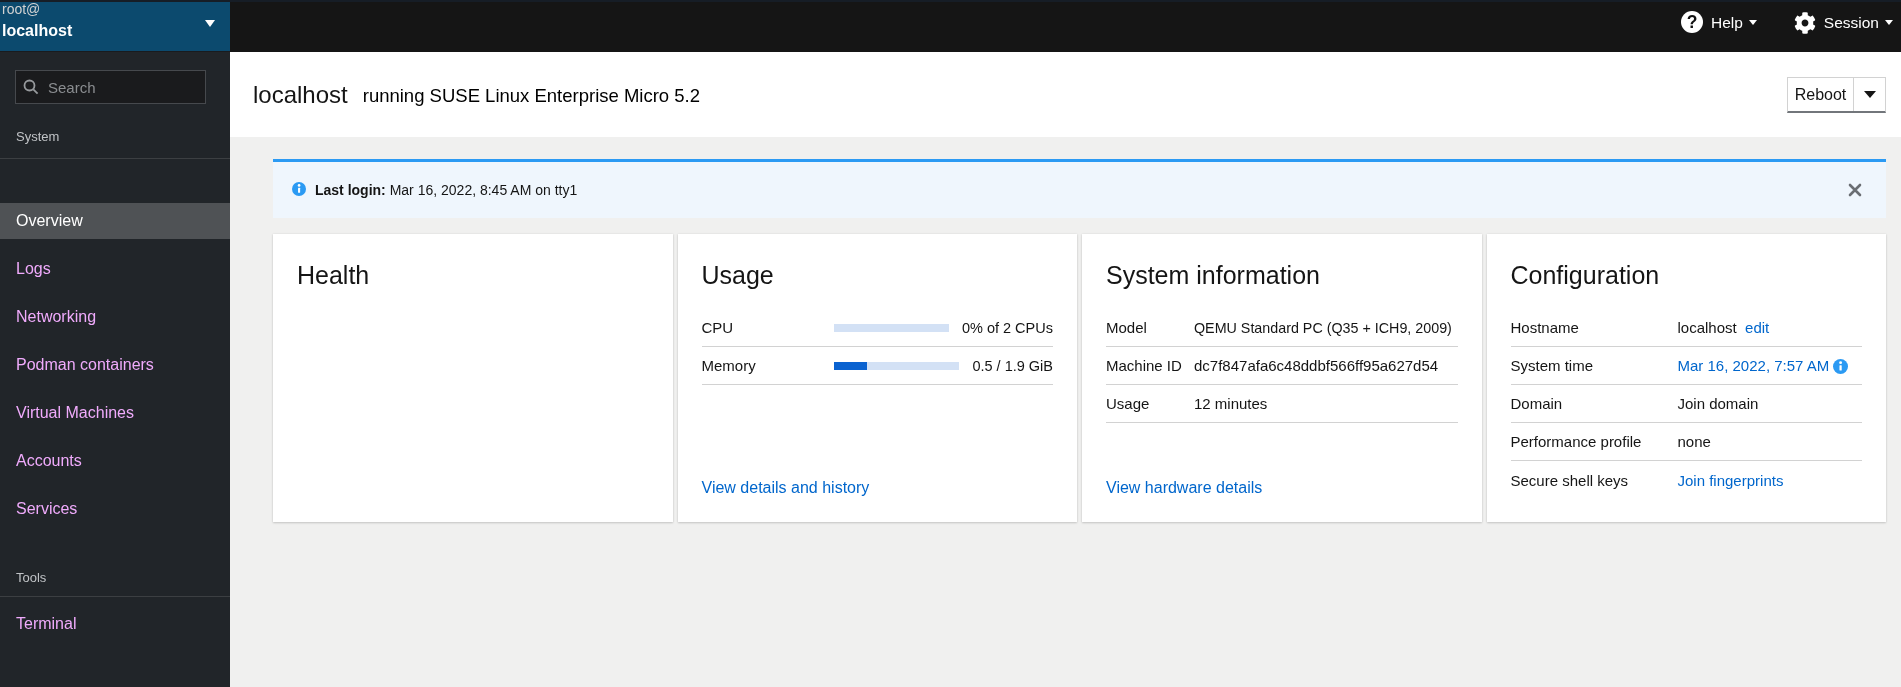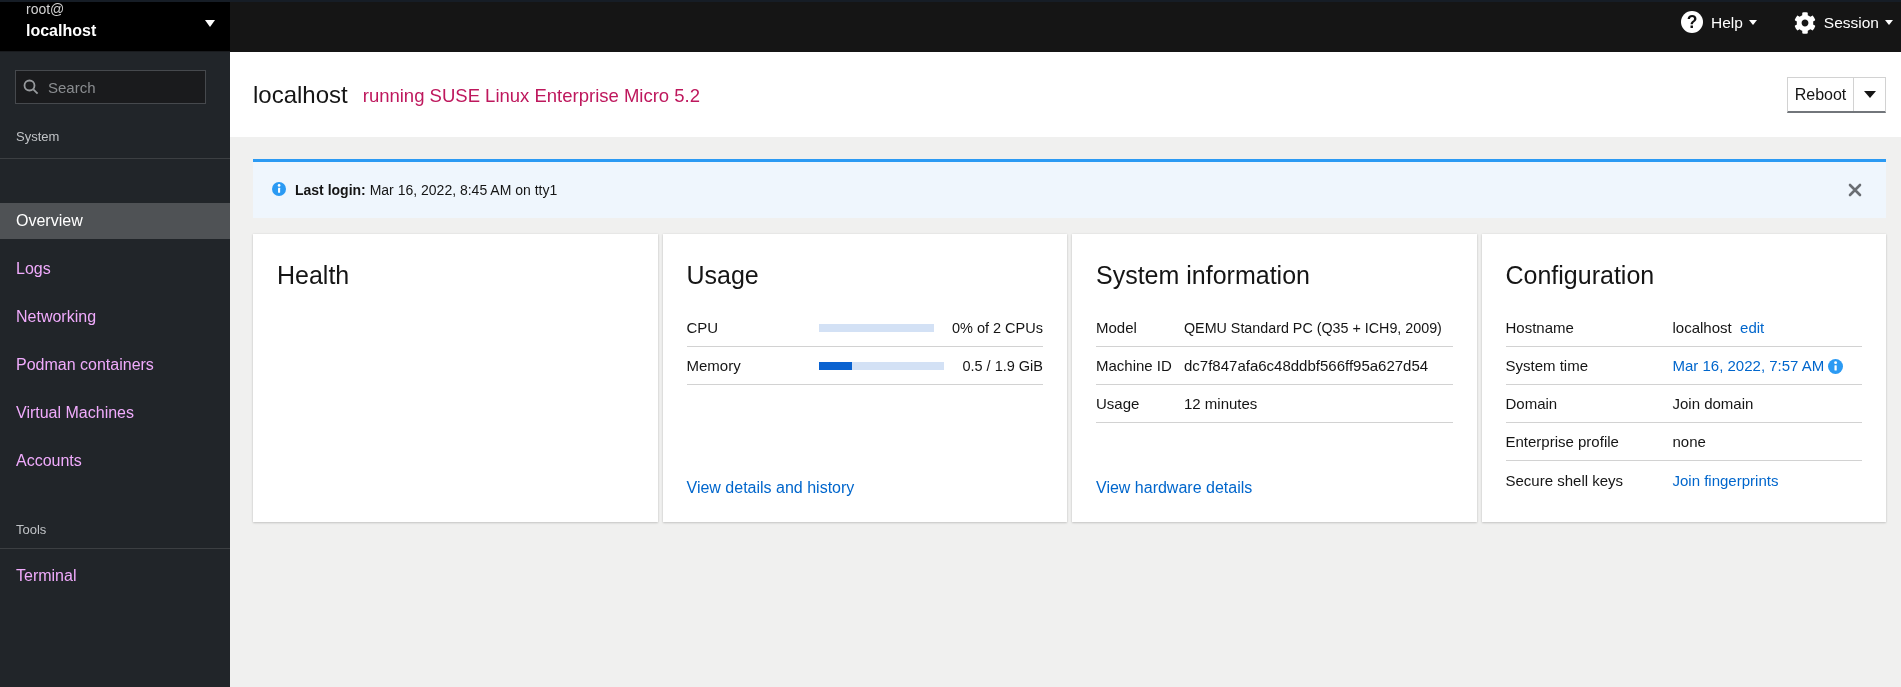--- a/index.html
+++ b/index.html
@@ -1,19 +1,19 @@
 <!DOCTYPE html>
 <html><head>
 <meta charset="utf-8">
 <style>
 * { margin:0; padding:0; box-sizing:border-box; }
 html,body { width:1901px; height:687px; overflow:hidden; font-family:"Liberation Sans", sans-serif; }
 
 #sidebar { position:fixed; left:0; top:0; width:230px; height:687px; background:#212529; z-index:5; }
-#sb-head { height:52px; background:#000000; position:relative; padding:2px 0 0 26px; border-bottom:1px solid #191b1e; }
+#sb-head { height:52px; background:#0c4a6e; position:relative; padding:2px 0 0 2px; border-bottom:1px solid #191b1e; }
 #sb-head .r { font-size:14px; color:#d2d2d2; line-height:14px; }
 #sb-head .h { font-size:16px; font-weight:bold; color:#fff; line-height:16px; margin-top:7px; }
 #sb-head .caret { position:absolute; right:15px; top:20px; width:0; height:0; border-left:5.5px solid transparent; border-right:5.5px solid transparent; border-top:7px solid #fff; }
 #sb-search { margin:18px 24px 0 15px; width:191px; height:34px; background:#1a1b1d; border:1px solid #46494d; display:flex; align-items:center; padding-left:7px; }
 #sb-search svg { margin-right:9px; }
 #sb-search span { color:#8a8d90; font-size:15px; }
 .sb-title { margin:25px 0 0 16px; font-size:13px; color:#c0c3c6; height:16px; line-height:16px; }
 .sb-div { margin-top:13px; height:1px; background:#3c3f42; }
 #sidebar ul { list-style:none; margin-top:7px; }
 #sidebar li { height:36px; line-height:36px; padding-left:16px; margin-bottom:12px; font-size:16px; color:#f0abfc; }
@@ -25,27 +25,27 @@
 #masthead { position:fixed; left:230px; top:0; width:1671px; height:52px; background:#151515; display:flex; justify-content:flex-end; align-items:flex-start; padding-top:12px; padding-right:8px; }
 .m-item { height:21px; }
 .m-item { display:flex; align-items:center; color:#fff; font-size:15.5px; }
 .m-item .txt { margin-left:8px; }
 .m-item .caret { margin-left:6px; width:0; height:0; border-left:4.5px solid transparent; border-right:4.5px solid transparent; border-top:5.5px solid #fff; }
 .m-item + .m-item { margin-left:37px;text-align:right; }
 
 #main { position:fixed; left:230px; top:52px; width:1671px; height:635px; background:#f0f0ef; }
 #pagehead { height:85px; background:#fff; position:relative; display:flex; align-items:center; padding-left:23px; }
 #pagehead h1 { font-size:24px; font-weight:400; color:#151515; }
-#pagehead .sub { margin-left:15px; font-size:18.5px; color:#be185d; position:relative; top:1px; }
+#pagehead .sub { margin-left:15px; font-size:18.5px; color:#000000; position:relative; top:1px; }
 #reboot { position:absolute; right:15px; top:25px; width:99px; height:36px; display:flex; background:#fff; border:1px solid #d2d2d2; border-bottom:2px solid #72767b; }
 #reboot .rb { width:66px; font-size:16px; color:#151515; display:flex; align-items:center; justify-content:center; border-right:1px solid #d2d2d2; }
 #reboot .rb-c { flex:1; display:flex; align-items:center; justify-content:center; }
 #reboot .caret { width:0; height:0; border-left:6px solid transparent; border-right:6px solid transparent; border-top:7px solid #151515; }
 
-#content { padding:22px 15px 0 23px; }
+#content { padding:22px 15px 0 23px;margin-left:20px; }
 #alert { height:59px; border-top:3px solid #2b9af3; background:#eff6fd; display:flex; align-items:center; padding:0 24px 0 19px; }
 #alert .atxt { margin-left:9px; font-size:14px; color:#151515; }
 #alert .x { margin-left:auto; }
 #cards { margin-top:16px; display:grid; grid-template-columns:repeat(4,1fr); gap:5px; }
 .card { position:relative; background:#fff; height:288px; box-shadow:0 1px 2px 0 rgba(3,3,3,0.16), 0 0 2px 0 rgba(3,3,3,0.08); padding:26px 24px 0 24px; }
 .card h2 { font-size:25px; font-weight:400; color:#151515; line-height:31px; }
 .ctable { position:absolute; left:24px; right:24px; top:75px; font-size:15px; color:#151515; }
 .crow { height:38px; display:flex; align-items:center; border-bottom:1px solid #d2d2d2; }
 .crow.last { border-bottom:none; }
 .crow .lbl { flex:0 0 132px; }
@@ -77,20 +77,21 @@
   </div>
   <div class="sb-title">System</div>
   <div class="sb-div"></div>
   <ul>
     <li class="cur">Overview</li>
     <li>Logs</li>
     <li>Networking</li>
     <li>Podman containers</li>
     <li>Virtual Machines</li>
     <li>Accounts</li>
+    <li>Services</li>
   </ul>
   <div class="sb-title tools">Tools</div>
   <div class="sb-div tools"></div>
   <ul class="tools">
     <li>Terminal</li>
   </ul>
 </nav>
 <header id="masthead">
   <div class="m-item">
     <svg width="22" height="22" viewBox="0 0 22 22" style="margin-top:-1px">
@@ -184,21 +185,21 @@
                   <circle cx="8" cy="8" r="8" fill="#2b9af3"></circle>
                   <rect x="6.9" y="6.6" width="2.4" height="5.6" rx="0.6" fill="#fff"></rect>
                   <circle cx="8.1" cy="3.9" r="1.55" fill="#fff"></circle>
                 </svg></span>
             </div>
           <div class="crow">
               <span class="lbl">Domain</span>
               <span class="val">Join domain</span>
             </div>
           <div class="crow">
-              <span class="lbl">Enterprise profile</span>
+              <span class="lbl">Performance profile</span>
               <span class="val">none</span>
             </div>
           <div class="crow last">
               <span class="lbl">Secure shell keys</span>
               <span class="val lnk">Join fingerprints</span>
             </div>
         </div>
       </div>
     </div>
   </div>

